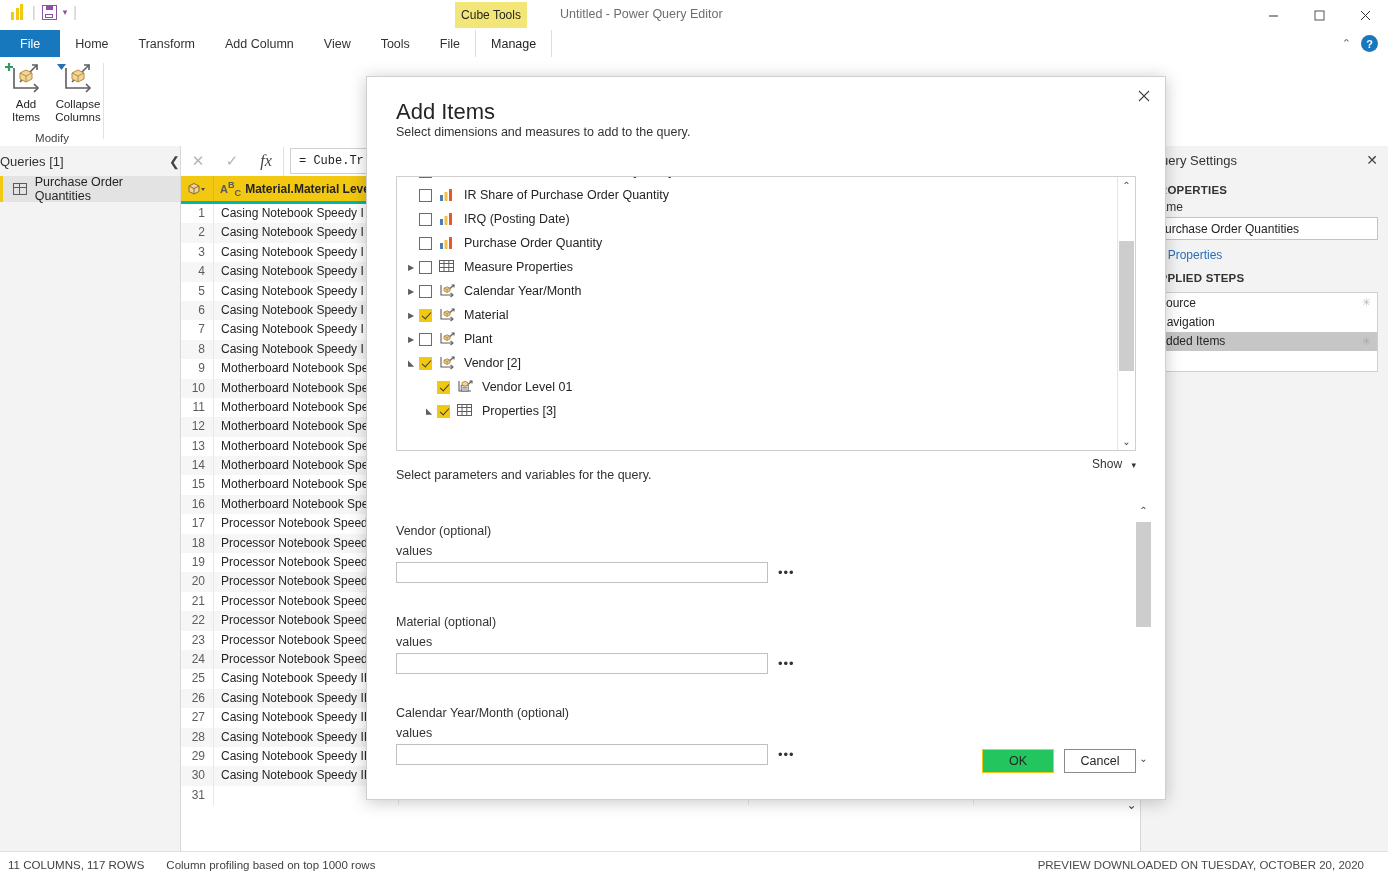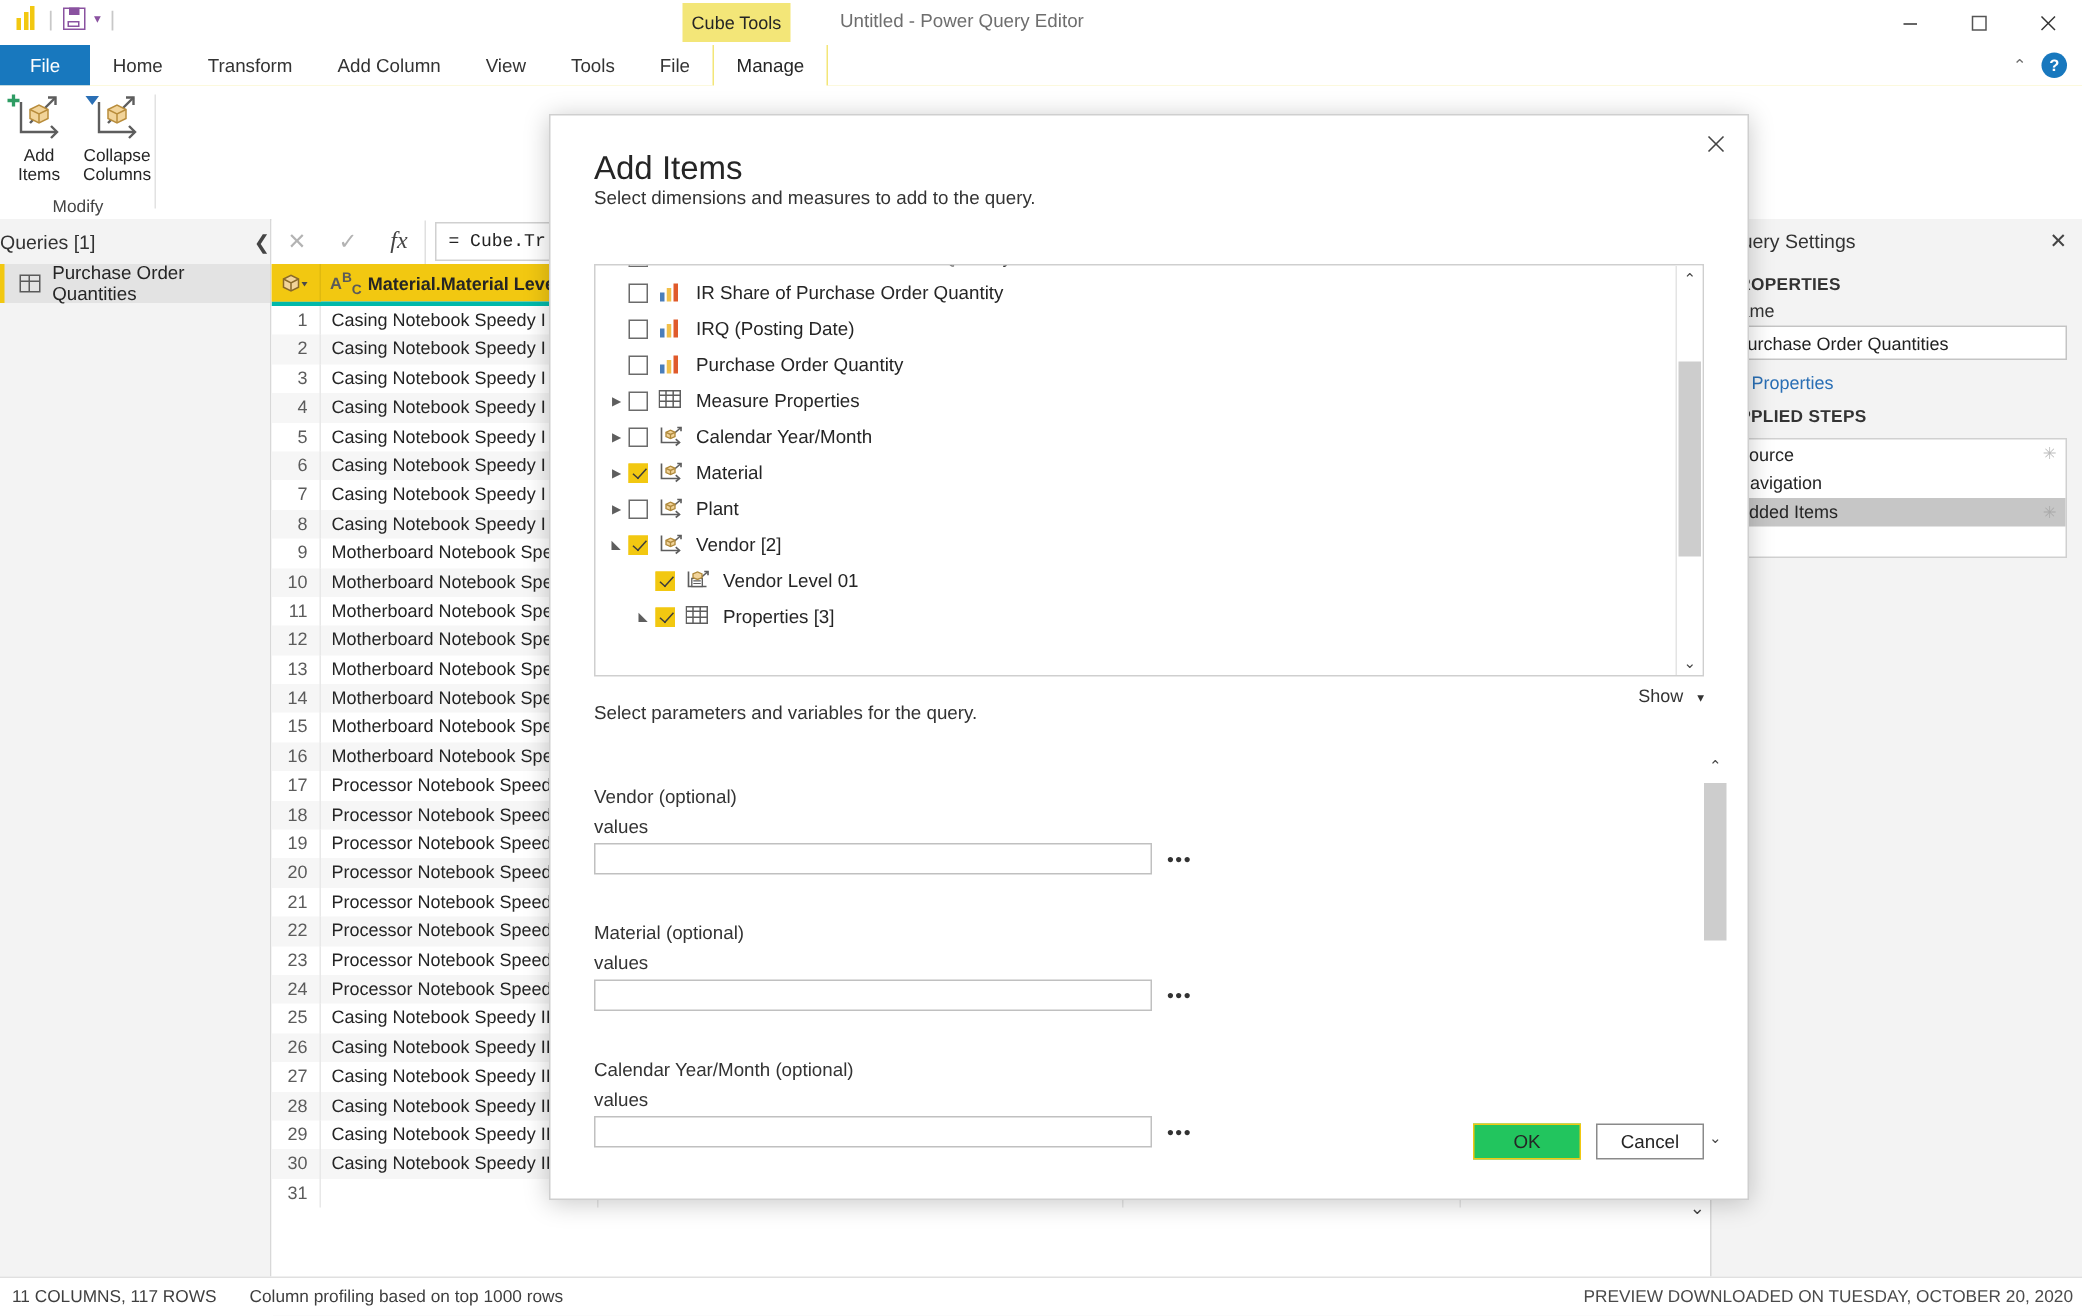--- a/index.html
+++ b/index.html
@@ -167,21 +167,21 @@
   .step .gear { margin-left: auto; color: #bdbdbd; font-size: 11px; }
   .step.sel .gear { color: #aaa; }
 
   
   .statusbar {
     position: absolute; left: 0; bottom: 0; width: 1388px; height: 25px;
     background: #fff; border-top: 1px solid #e0e0e0;
     display: flex; align-items: center; font-size: 11.5px; color: #3f3f3f;
   }
   .sb-left { padding-left: 8px; display: flex; gap: 22px; }
-  .sb-right { margin-left: auto; padding-right: 6px; color: #4a4a4a; }
+  .sb-right { margin-left: auto; padding-right: 24px; color: #4a4a4a; }
 
   
   .dialog-shadow {
     position: absolute; left: 366px; top: 76px; width: 798px; height: 722px;
     background: #ffffff; border: 1px solid #cfcfcf;
     box-shadow: 0 2px 16px rgba(0,0,0,.22);
   }
   .dlg-close { position: absolute; right: 8px; top: 6px; width: 26px; height: 26px;
     display: flex; align-items: center; justify-content: center; color: #333; font-size: 15px; }
   .dlg-title { position: absolute; left: 29px; top: 22px; font-size: 22px; color: #252525; font-weight: normal; }

